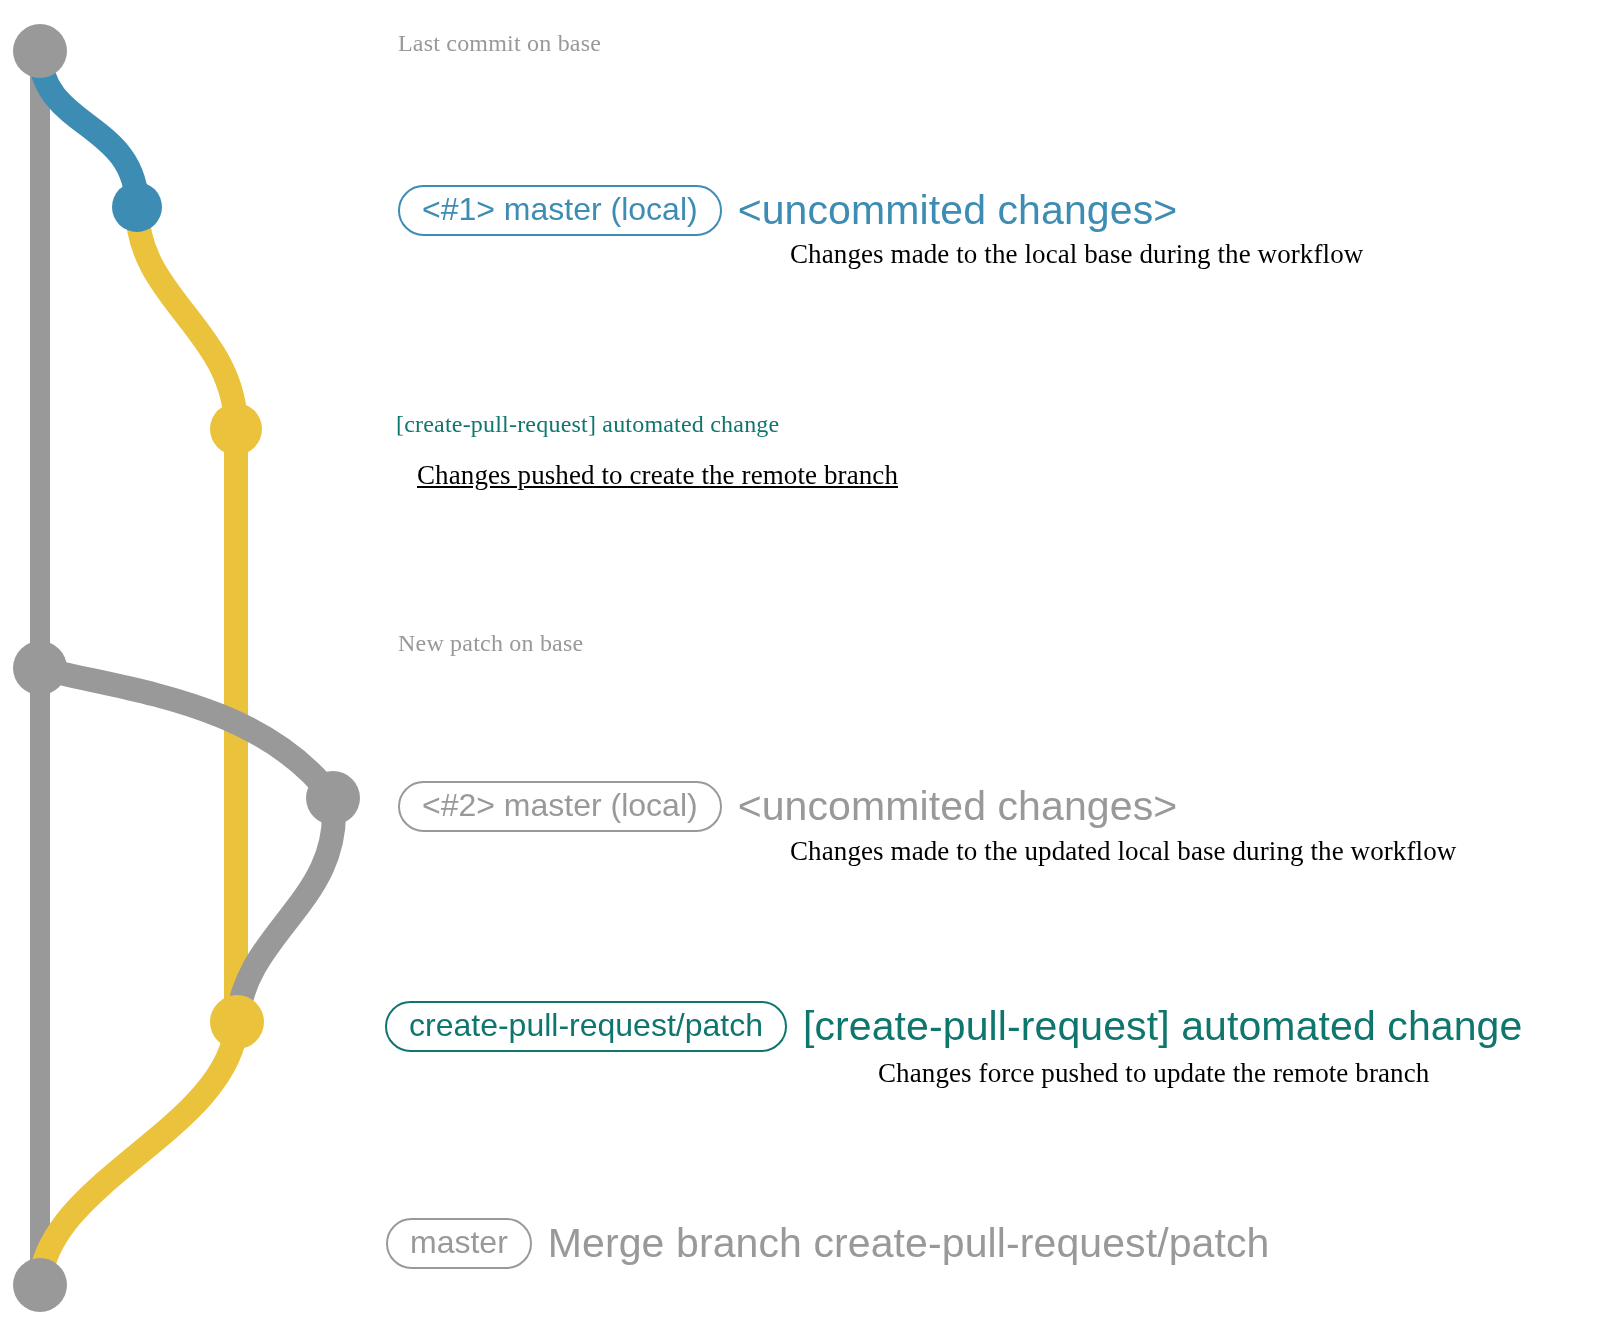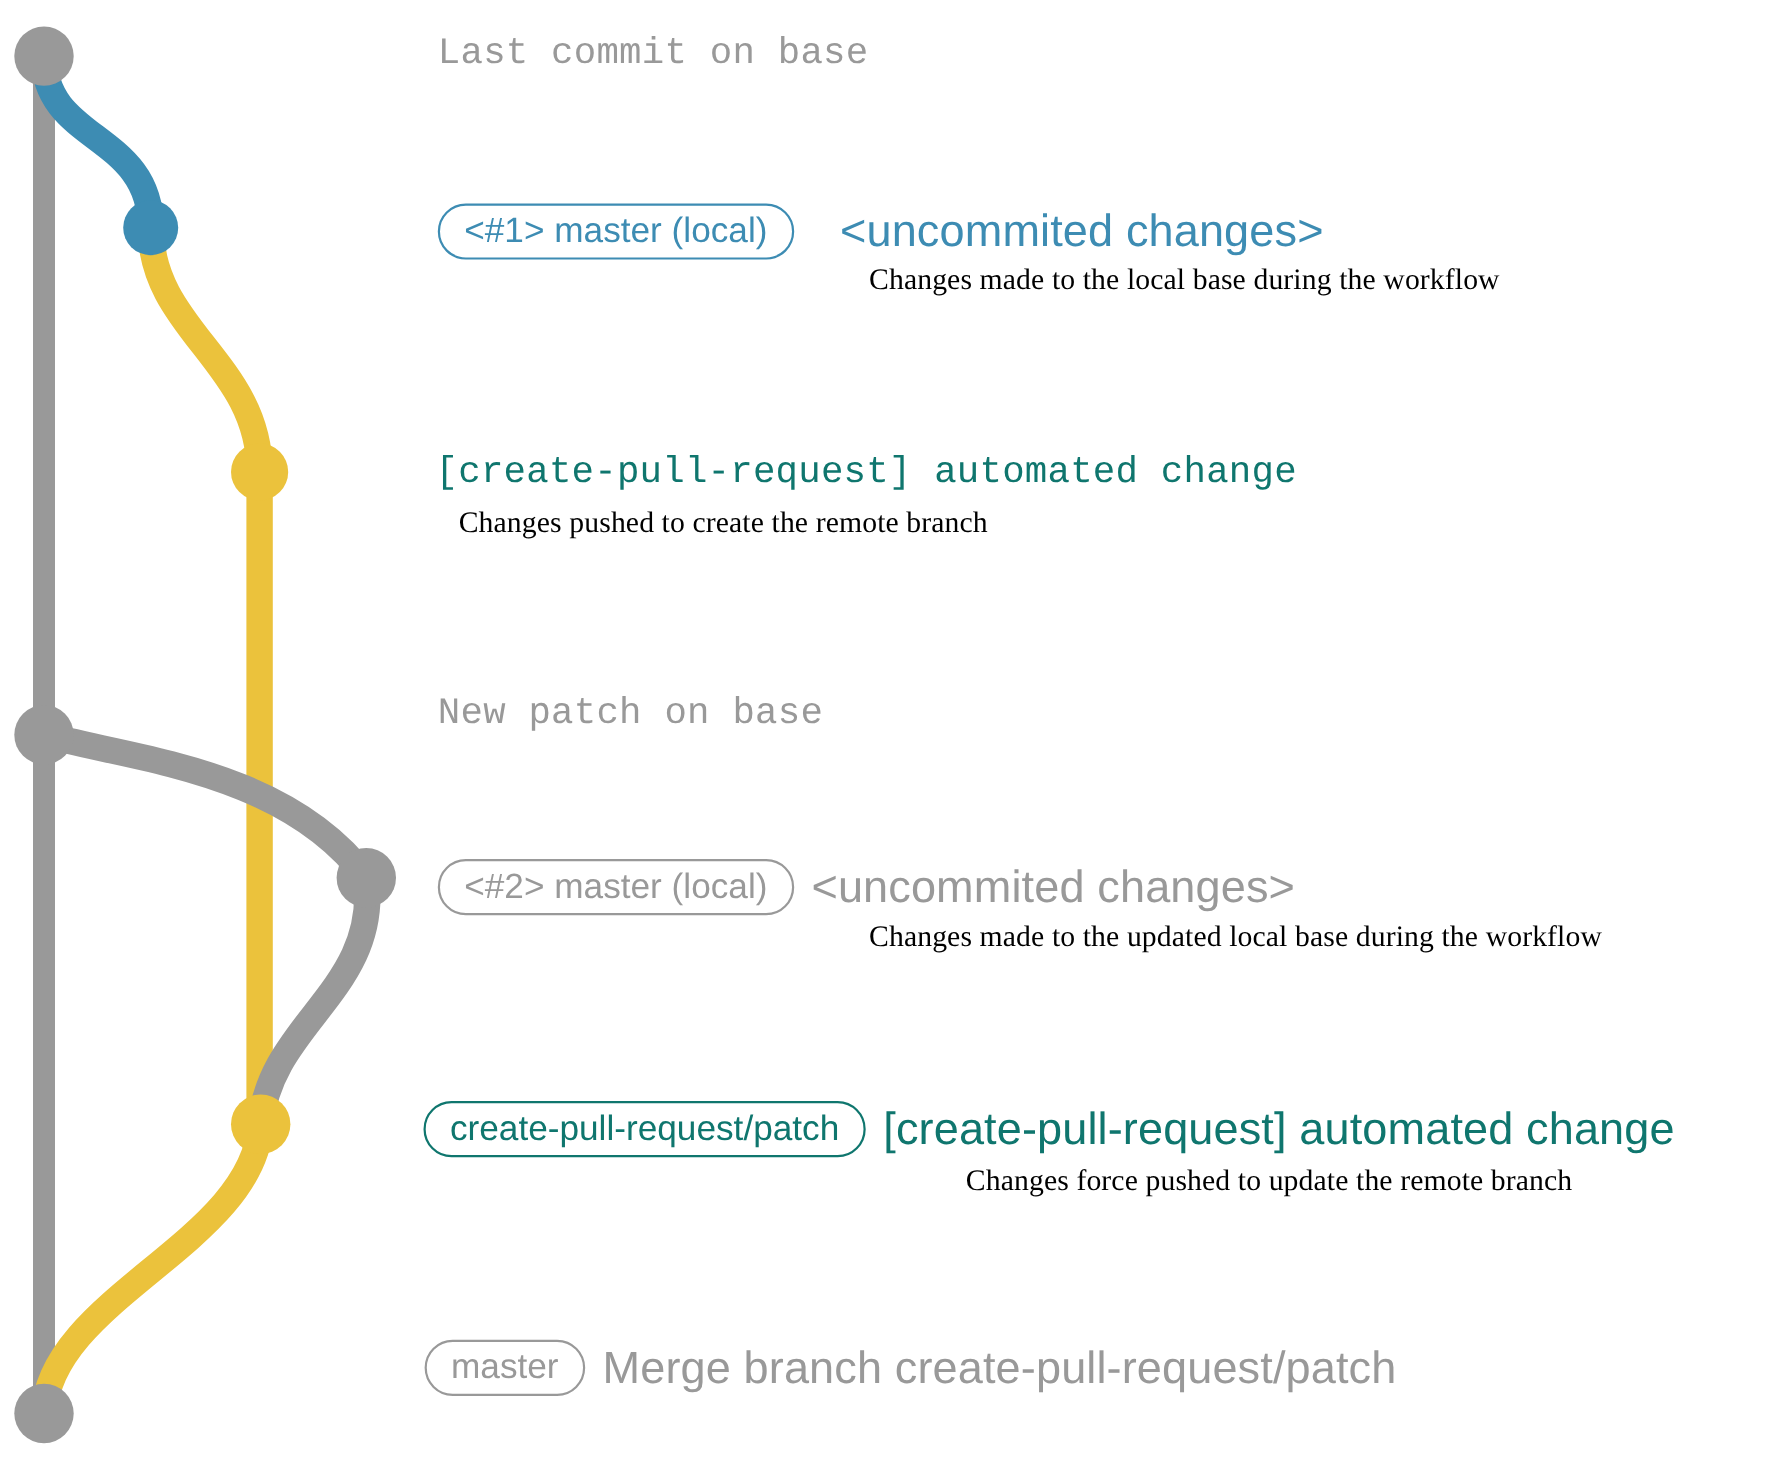--- a/index.html
+++ b/index.html
@@ -29,22 +29,22 @@
     width: 1618px;
     height: 1344px;
   }
   .row {
     position: absolute;
     display: flex;
     align-items: center;
     white-space: nowrap;
   }
   .plain-title {
-    font-family: Liberation Mono, monospace;
-    font-size: 34px;
+    font-family: Liberation Serif, serif;
+    font-size: 24px;
     letter-spacing: 0.2px;
   }
   .badge {
     display: inline-block;
     border: 2px solid currentColor;
     border-radius: 26px;
     padding: 6px 22px 9px 22px;
     font-family: "Liberation Sans", sans-serif;
     font-size: 32px;
     line-height: 1.0;
@@ -95,30 +95,30 @@
     <circle cx="237" cy="1022" r="27" fill="#ebc23c"></circle>
     <circle cx="40" cy="1285" r="27" fill="#999999"></circle>
   </svg>
 
   <div class="label-layer">
 
     <div class="row" style="left:398px; top:30px;">
       <span class="plain-title c-gray">Last commit on base</span>
     </div>
 
-    <div class="row" style="left:398px; top:185px;gap:26px;">
+    <div class="row" style="left:398px; top:185px;">
       <span class="badge c-blue">&lt;#1&gt; master (local)</span>
       <span class="commit-msg c-blue">&lt;uncommited changes&gt;</span>
     </div>
     <div class="desc" style="left:790px; top:239px;">Changes made to the local base during the workflow</div>
 
     <div class="row" style="left:396px; top:411px;">
       <span class="plain-title c-yellow">[create-pull-request] automated change</span>
     </div>
-    <div class="desc" style="left:417px; top:460px;">Changes pushed to create the remote branch</div>
+    <div class="desc" style="left:417px; top:460px;text-decoration:underline;">Changes pushed to create the remote branch</div>
 
     <div class="row" style="left:398px; top:630px;">
       <span class="plain-title c-gray">New patch on base</span>
     </div>
 
     <div class="row" style="left:398px; top:781px;">
       <span class="badge c-gray">&lt;#2&gt; master (local)</span>
       <span class="commit-msg c-gray">&lt;uncommited changes&gt;</span>
     </div>
     <div class="desc" style="left:790px; top:836px;">Changes made to the updated local base during the workflow</div>

